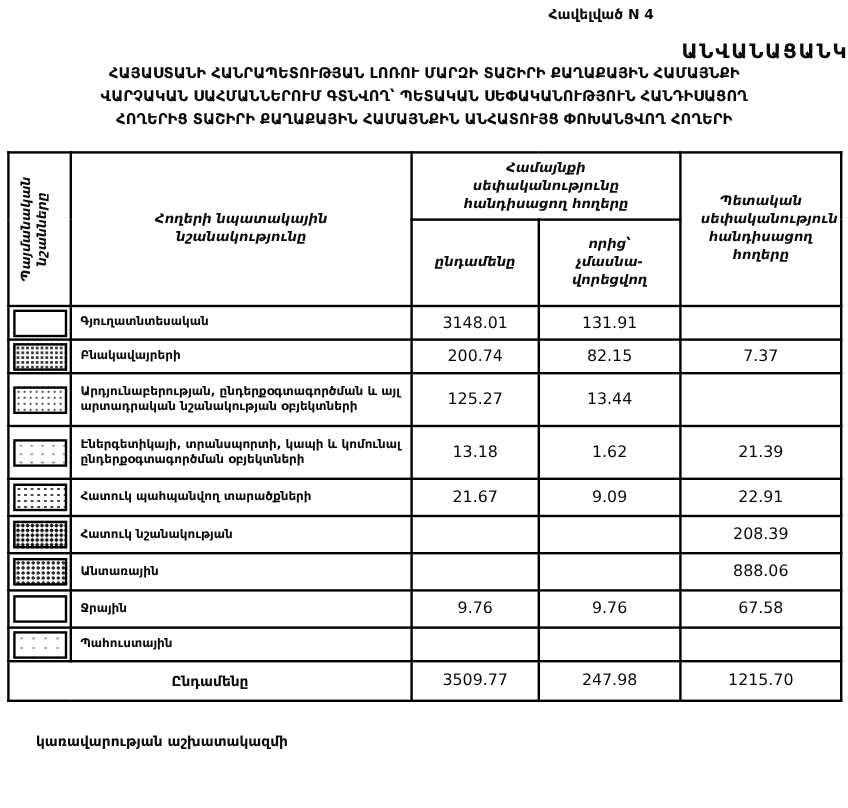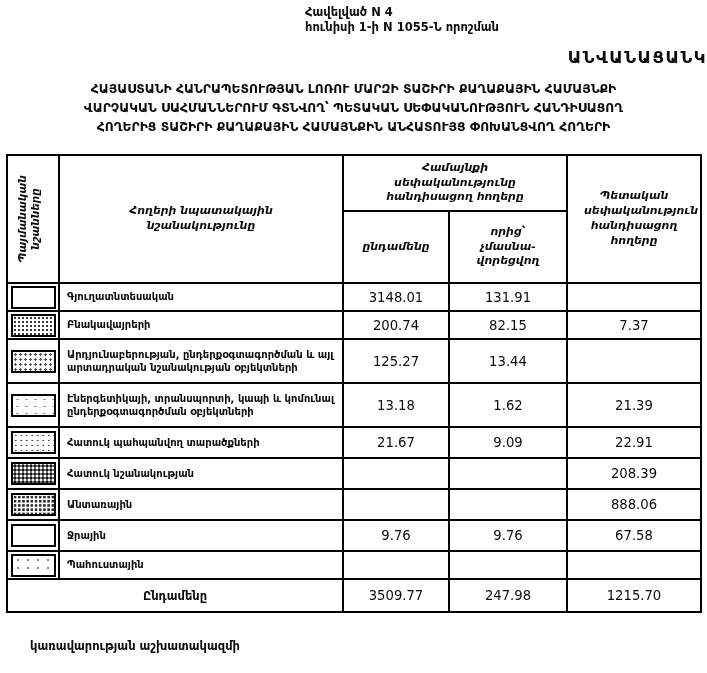--- a/index.html
+++ b/index.html
@@ -7,34 +7,33 @@
   body {
     width: 707px; height: 673px;
     font-family: "DejaVu Sans", sans-serif;
     color: #0b0b0b;
     position: relative;
     overflow: hidden;
   }
   .annex {
     margin: 5px 10px 0 auto;
     width: 392px;
-    text-align: left;
+    text-align: center;
     font-weight: bold;
     font-size: 11.5px;
     line-height: 1.3;
   }
   .doc-title {
     margin-top: 13px;
     text-align: right;
     font-weight: bold;
     font-size: 16.5px;
     letter-spacing: 1.5px;
   }
   .doc-heading {
-    margin-top: 13px;
     text-align: center;
     font-weight: bold;
     font-size: 12.3px;
     line-height: 1.55;
   }
   table.land-table {
     margin: 17px 0 0 6px;
     width: 694px;
     border-collapse: collapse;
     table-layout: fixed;
@@ -87,21 +86,20 @@
     align-items: flex-end;
     margin: 25px 36px 0 30px;
   }
   .footer-left { font-weight: bold; font-size: 11.5px; line-height: 1.4; }
 </style>
 </head>
 <body>
 
 <div class="annex">
   <div>Հավելված N 4</div>
-  <div>հունիսի 1-ի N 1055-Ն որոշման</div>
 </div>
 
 <div class="doc-title">ԱՆՎԱՆԱՑԱՆԿ</div>
 
 <div class="doc-heading">
   <div>ՀԱՅԱՍՏԱՆԻ ՀԱՆՐԱՊԵՏՈՒԹՅԱՆ ԼՈՌՈՒ ՄԱՐԶԻ ՏԱՇԻՐԻ ՔԱՂԱՔԱՅԻՆ ՀԱՄԱՅՆՔԻ</div>
   <div>ՎԱՐՉԱԿԱՆ ՍԱՀՄԱՆՆԵՐՈՒՄ ԳՏՆՎՈՂ՝ ՊԵՏԱԿԱՆ ՍԵՓԱԿԱՆՈՒԹՅՈՒՆ ՀԱՆԴԻՍԱՑՈՂ</div>
   <div>ՀՈՂԵՐԻՑ ՏԱՇԻՐԻ ՔԱՂԱՔԱՅԻՆ ՀԱՄԱՅՆՔԻՆ ԱՆՀԱՏՈՒՅՑ ՓՈԽԱՆՑՎՈՂ ՀՈՂԵՐԻ</div>
 </div>
 

